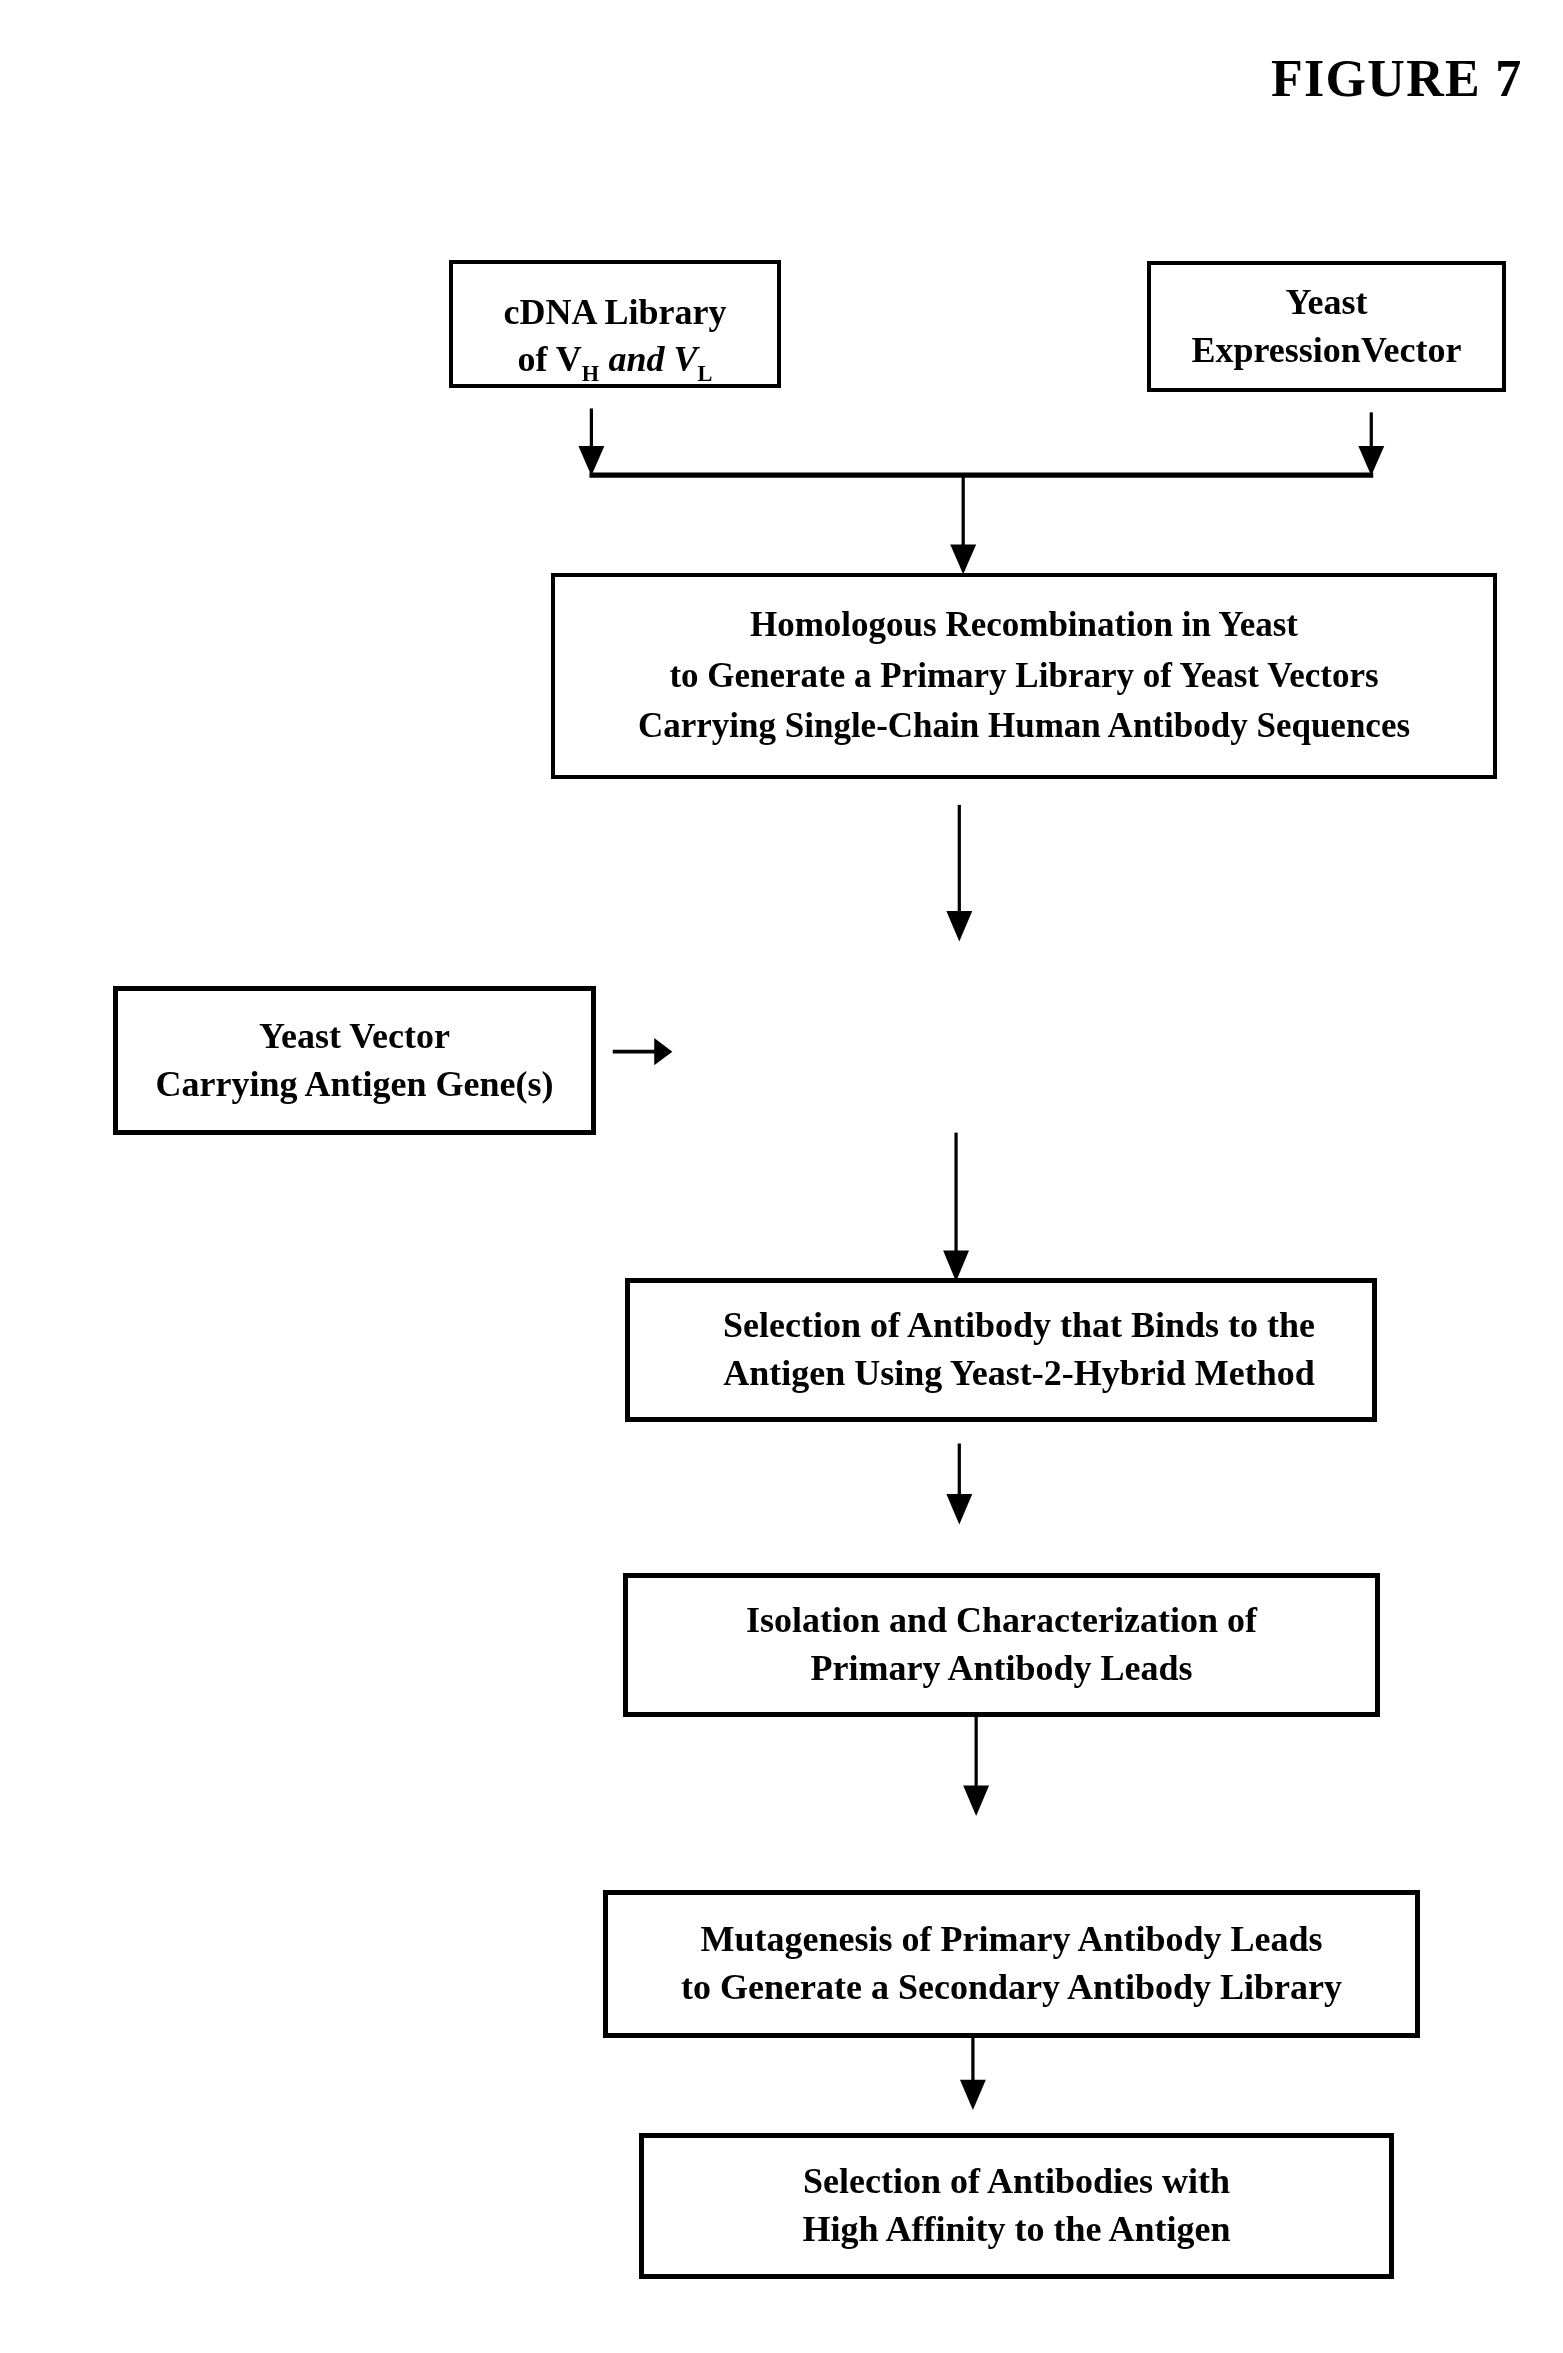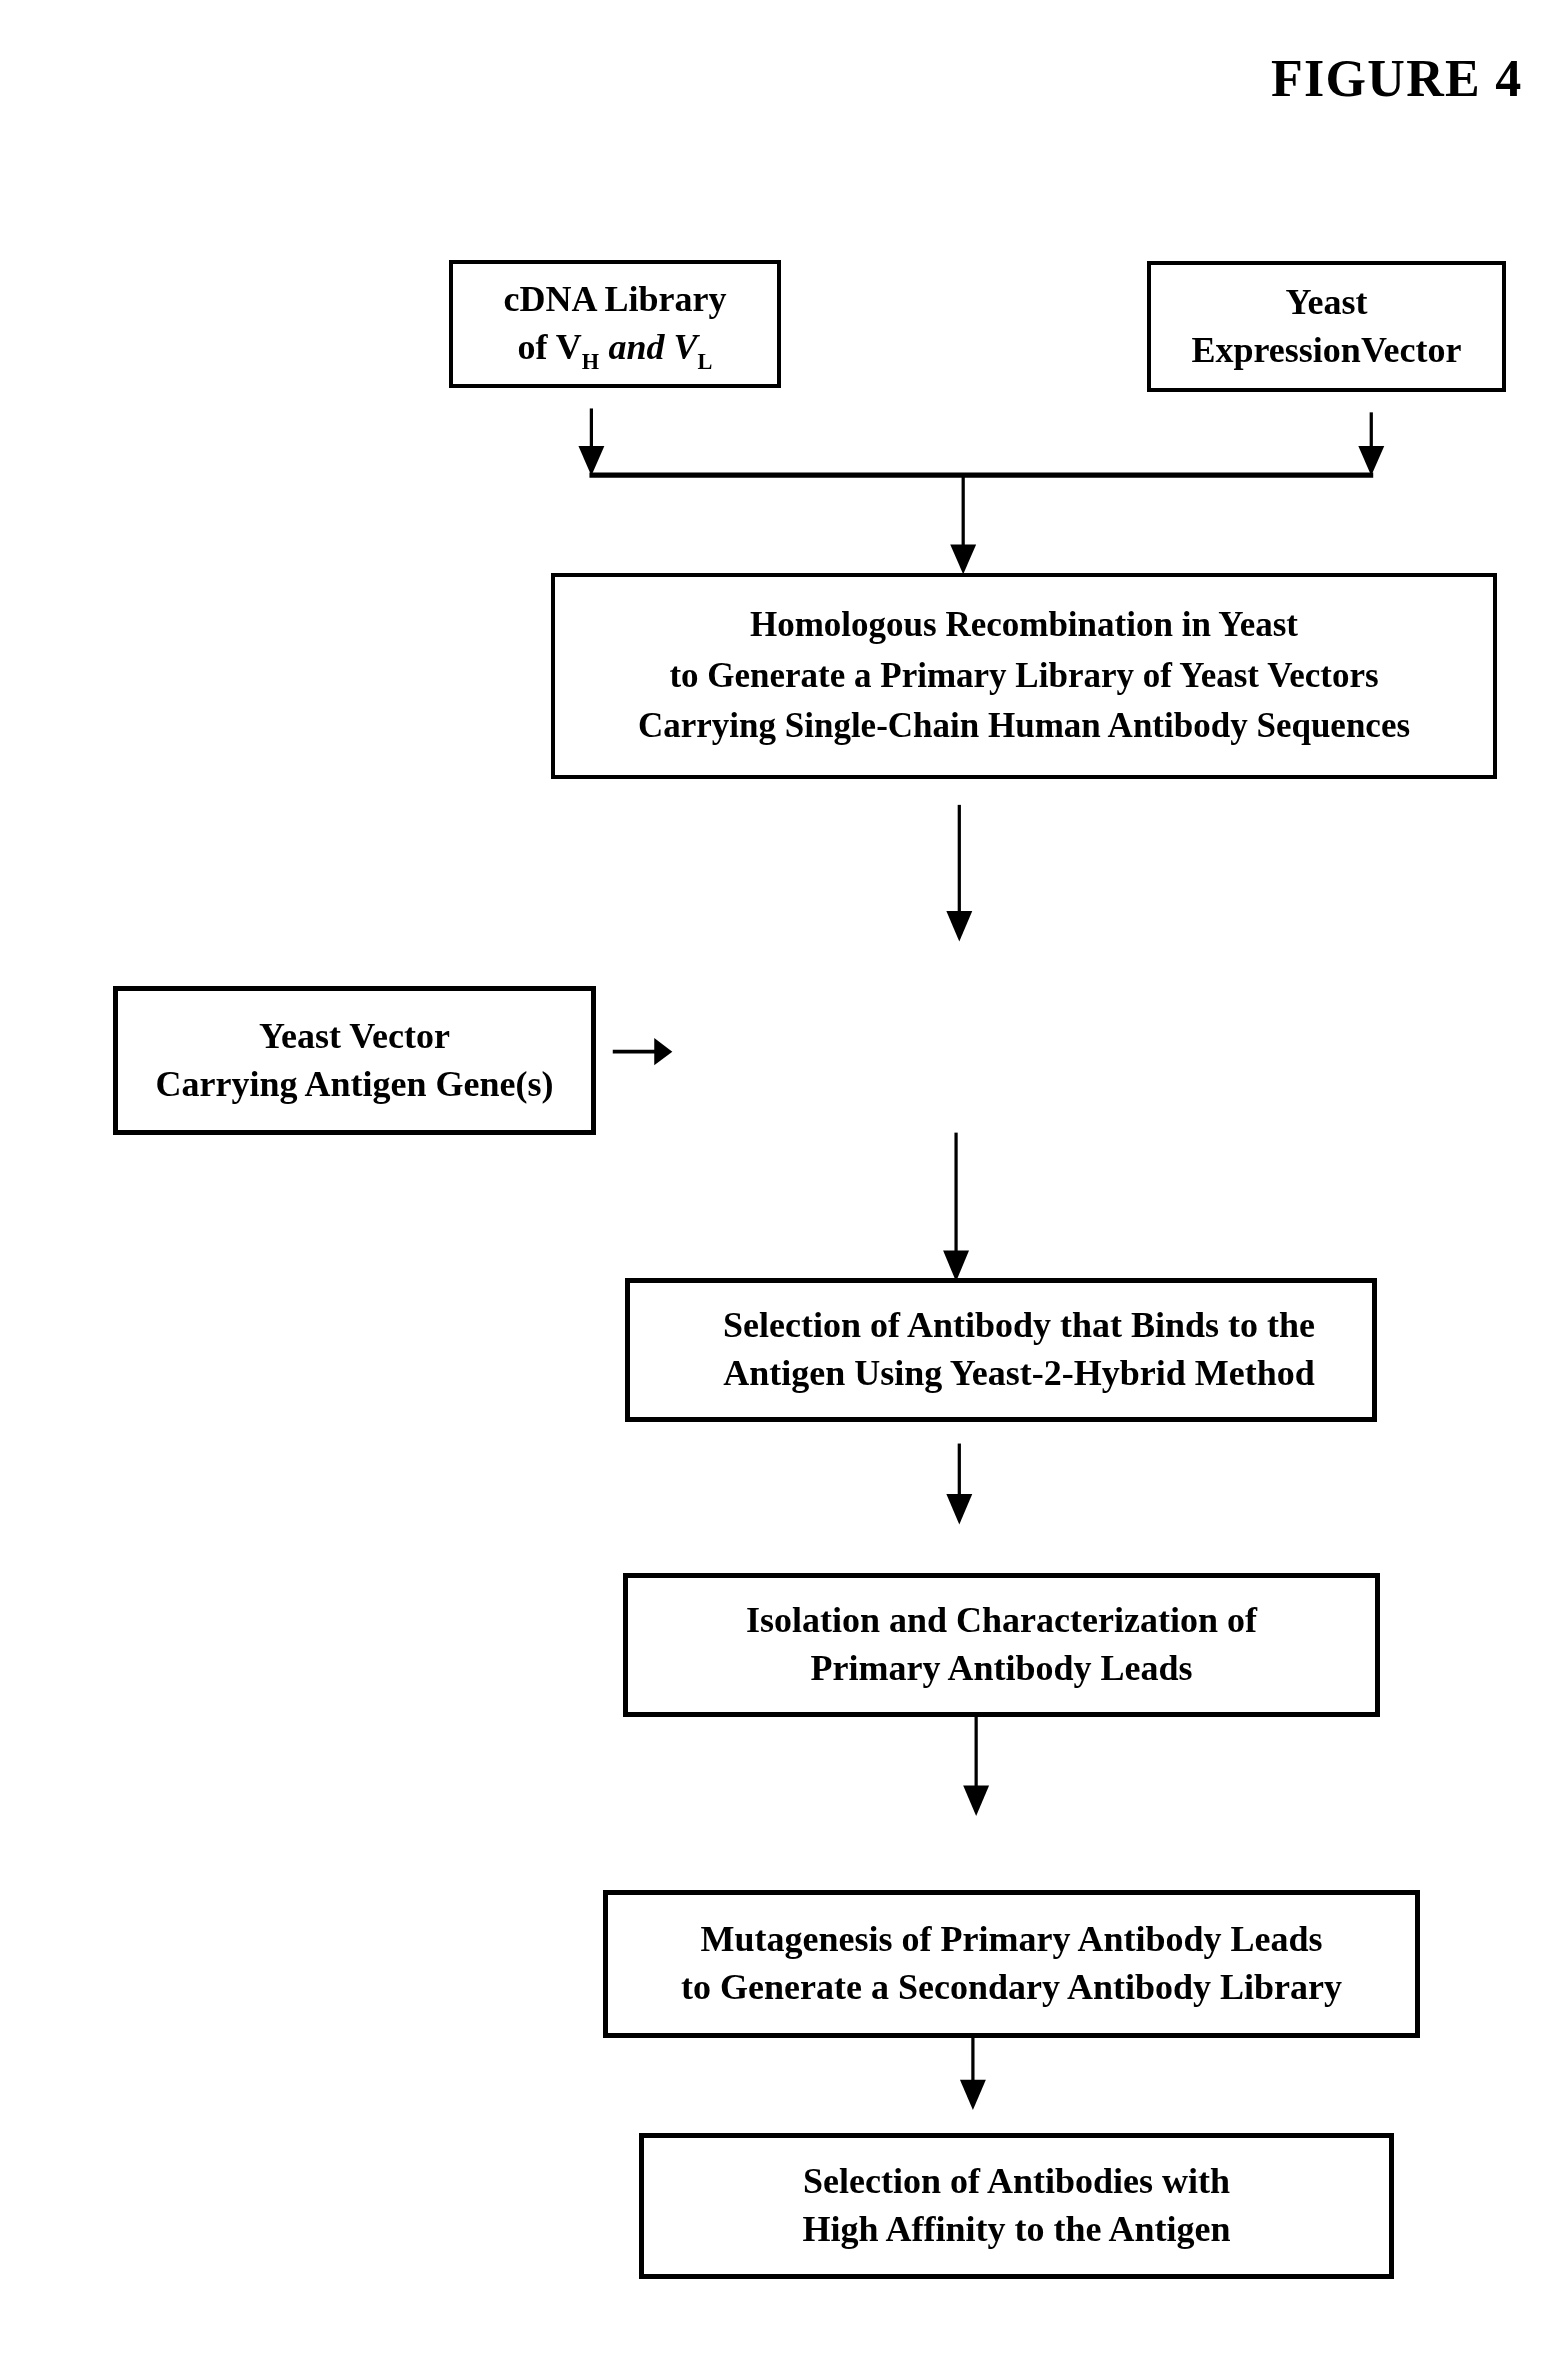--- a/index.html
+++ b/index.html
@@ -40,21 +40,21 @@
   }
   .node .line { white-space: nowrap; }
   sub.vsub {
     font-size: 0.62em;
     vertical-align: -0.45em;
     line-height: 0;
   }
   .gap { margin-left: 0.26em; font-style: italic; }
 
   
-  #n-cdna            { left: 449px;  top: 260px;  width: 332px;  height: 128px; }
+  #n-cdna            { left: 449px;  top: 260px;  width: 332px;  height: 128px; justify-content: flex-end; }
   #n-yev             { left: 1147px; top: 261px;  width: 359px;  height: 131px; }
   #n-homolog         { left: 551px;  top: 573px;  width: 946px; height: 206px; font-size: 35px; line-height: 1.45; }
   #n-antigen         { left: 113px;  top: 986px; width: 483px;  height: 149px; border-width: 5.2px; }
   #n-cotransf        { left: 687px; top: 967px; width: 711px; height: 146px; border-width: 5.2px; }
   #n-select2h        { left: 625px;  top: 1278px; width: 752px; height: 144px; border-width: 5.2px; padding-left: 36px; }
   #n-isolation       { left: 623px;  top: 1553px; width: 757px; height: 144px; border-width: 5.2px; margin-top: 20px; }
   #n-mutagenesis     { left: 603px;  top: 1890px; width: 817px; height: 148px; border-width: 5.2px; }
   #n-highaffinity    { left: 639px;  top: 2133px; width: 755px; height: 146px; border-width: 5.2px; }
 
   svg.connectors {
@@ -62,21 +62,21 @@
     left: 0;
     top: 0;
     pointer-events: none;
   }
 </style>
 </head>
 <body>
 
 <div class="canvas">
 
-  <div class="figure-title">FIGURE 4</div>
+  <div class="figure-title">FIGURE 7</div>
 
   <svg class="connectors" width="1563" height="2354" viewBox="0 0 2413 3633">
     <g stroke="#000000" fill="#000000">
 
       <line x1="913" y1="630" x2="913" y2="690" stroke-width="5"></line>
       <polygon points="893,688 933,688 913,734" stroke="none"></polygon>
 
       <line x1="2117" y1="636" x2="2117" y2="690" stroke-width="5"></line>
       <polygon points="2097,688 2137,688 2117,734" stroke="none"></polygon>
 

